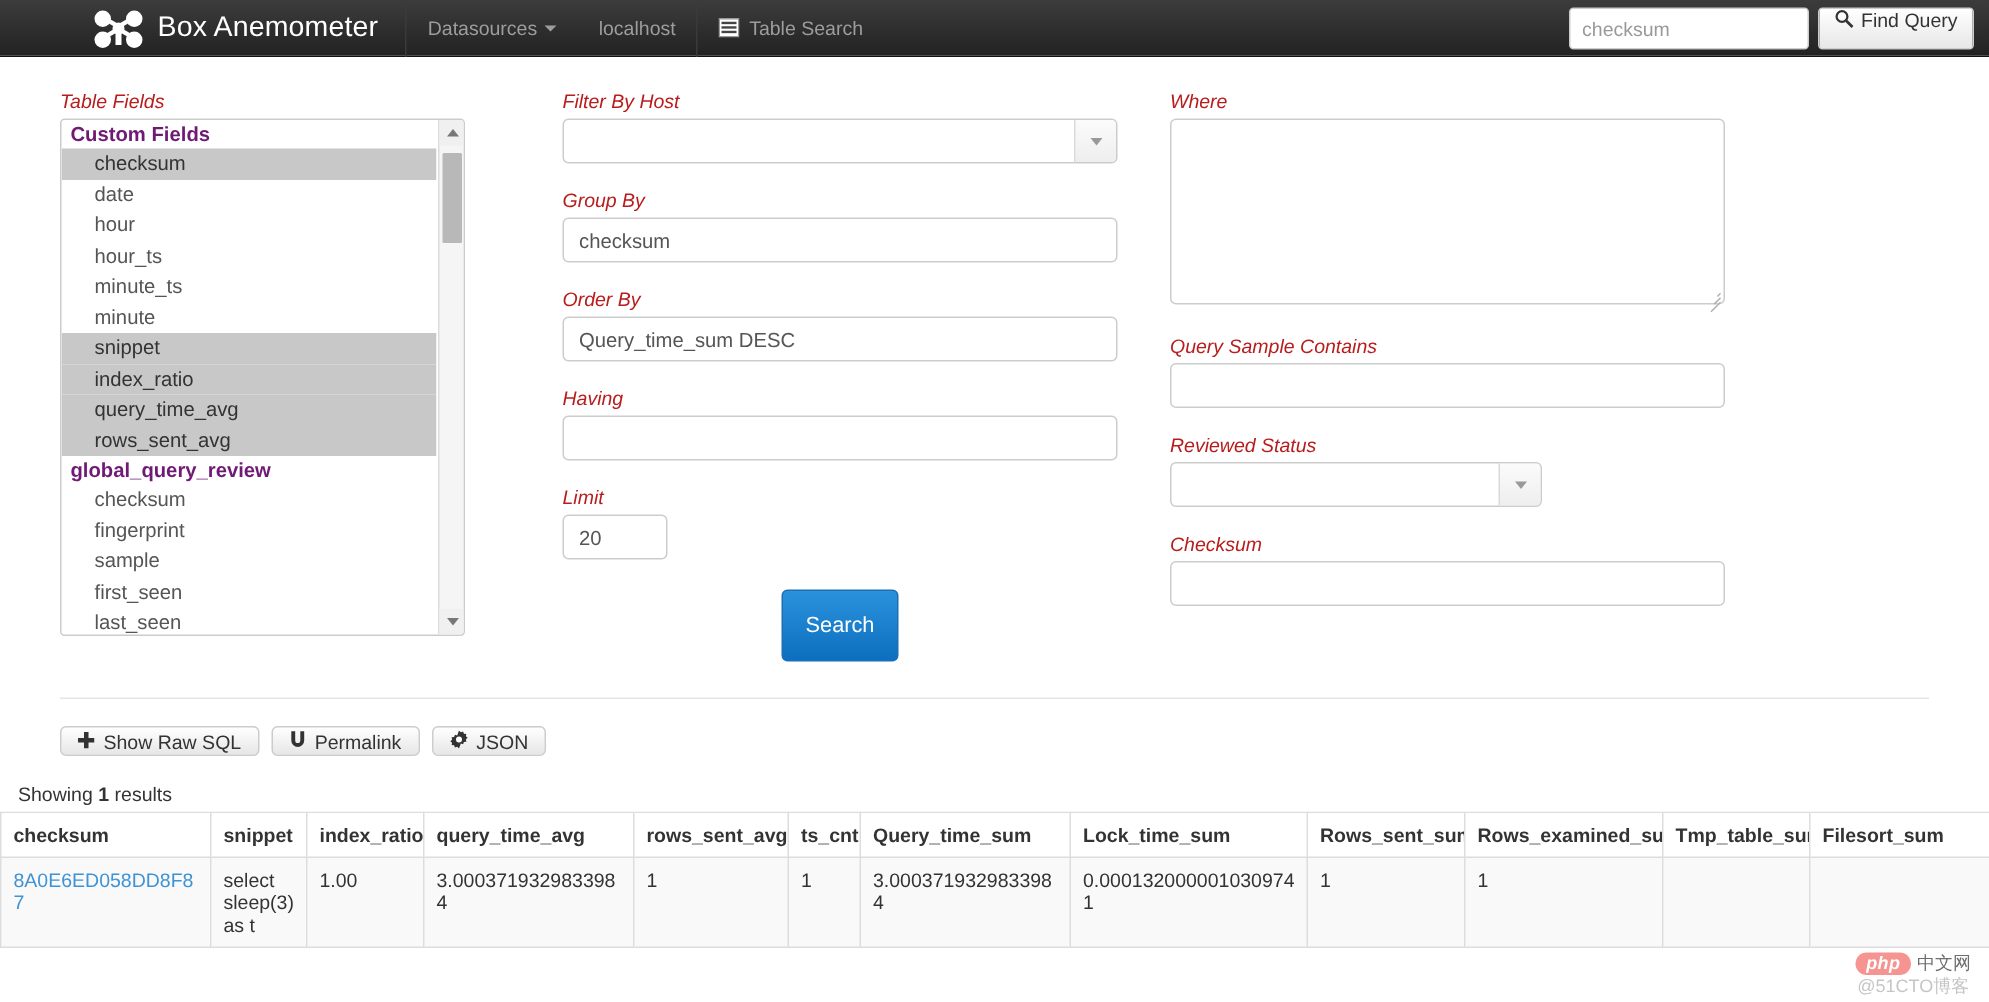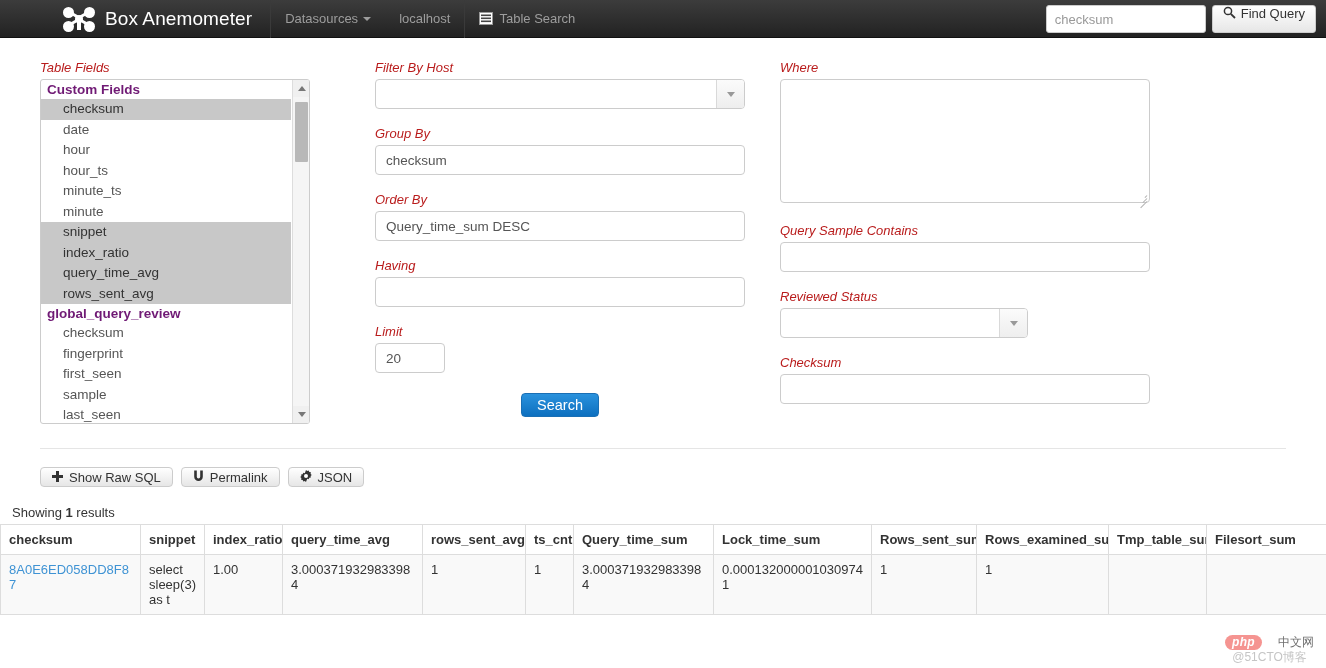--- a/index.html
+++ b/index.html
@@ -192,21 +192,21 @@
   .lb-scroll .tri-d { width:0;height:0;border-left:4px solid transparent;border-right:4px solid transparent;border-top:5px solid #777;}
   .lb-scroll .thumb {
     position:absolute; top:22px; left:2px; width:13px; height:60px;
     background:#b8b8b8; border-radius:1px; cursor:pointer;
   }
 
   
   .btn-search {
     display:block;
     margin:20px auto 0 auto;
-    width:78px; height:24px;
+    width:78px; height:48px;
     background:linear-gradient(to bottom,#2a92dd 0%,#0d6fbf 100%);
     border:1px solid #1a6fb5; border-radius:4px;
     color:#fff; font-size:14.5px; cursor:pointer;
     font-family:"Liberation Sans", sans-serif;
   }
 
   
   .hr { border-top:1px solid #e5e5e5; margin:24px 0 0 0; }
   .actions { display:flex; gap:8px; padding:18px 0 0 0; }
   .btn-default {
@@ -244,21 +244,21 @@
   table.results td:first-child { border-left:1px solid #ddd; }
   table.results td a { color:#3f93d4; text-decoration:none; }
   .results-scroll { width:100%; overflow:hidden; }
 
   
   .watermark {
     position:absolute; right:12px; bottom:4px;
     text-align:center; opacity:.85; pointer-events:none;
     line-height:1.1;
   }
-  .watermark .r1 { display:flex; align-items:center; gap:16px; justify-content:center; }
+  .watermark .r1 { display:flex; align-items:center; gap:4px; justify-content:center; }
   .watermark .php {
     background:#f4827e; color:#fff; border-radius:9px;
     font-style:italic; font-weight:bold; font-size:12px;
     padding:1px 7px; letter-spacing:.3px;
   }
   .watermark .cn { color:#555; font-size:12px; }
   .watermark .r2 { color:#bbb; font-size:12px; margin-top:1px; }
 </style>
 </head>
 <body>
@@ -328,22 +328,22 @@
           <div class="lb-item">hour_ts</div>
           <div class="lb-item">minute_ts</div>
           <div class="lb-item">minute</div>
           <div class="lb-item sel">snippet</div>
           <div class="lb-item sel">index_ratio</div>
           <div class="lb-item sel">query_time_avg</div>
           <div class="lb-item sel">rows_sent_avg</div>
           <div class="lb-group">global_query_review</div>
           <div class="lb-item">checksum</div>
           <div class="lb-item">fingerprint</div>
+          <div class="lb-item">sample</div>
           <div class="lb-item">first_seen</div>
-          <div class="lb-item">sample</div>
           <div class="lb-item">last_seen</div>
 
         </div>
         <div class="lb-scroll">
           <div class="arr up">
               <span class="tri-u"></span>
             </div>
           <div class="thumb"></div>
           <div class="arr down">
               <span class="tri-d"></span>

